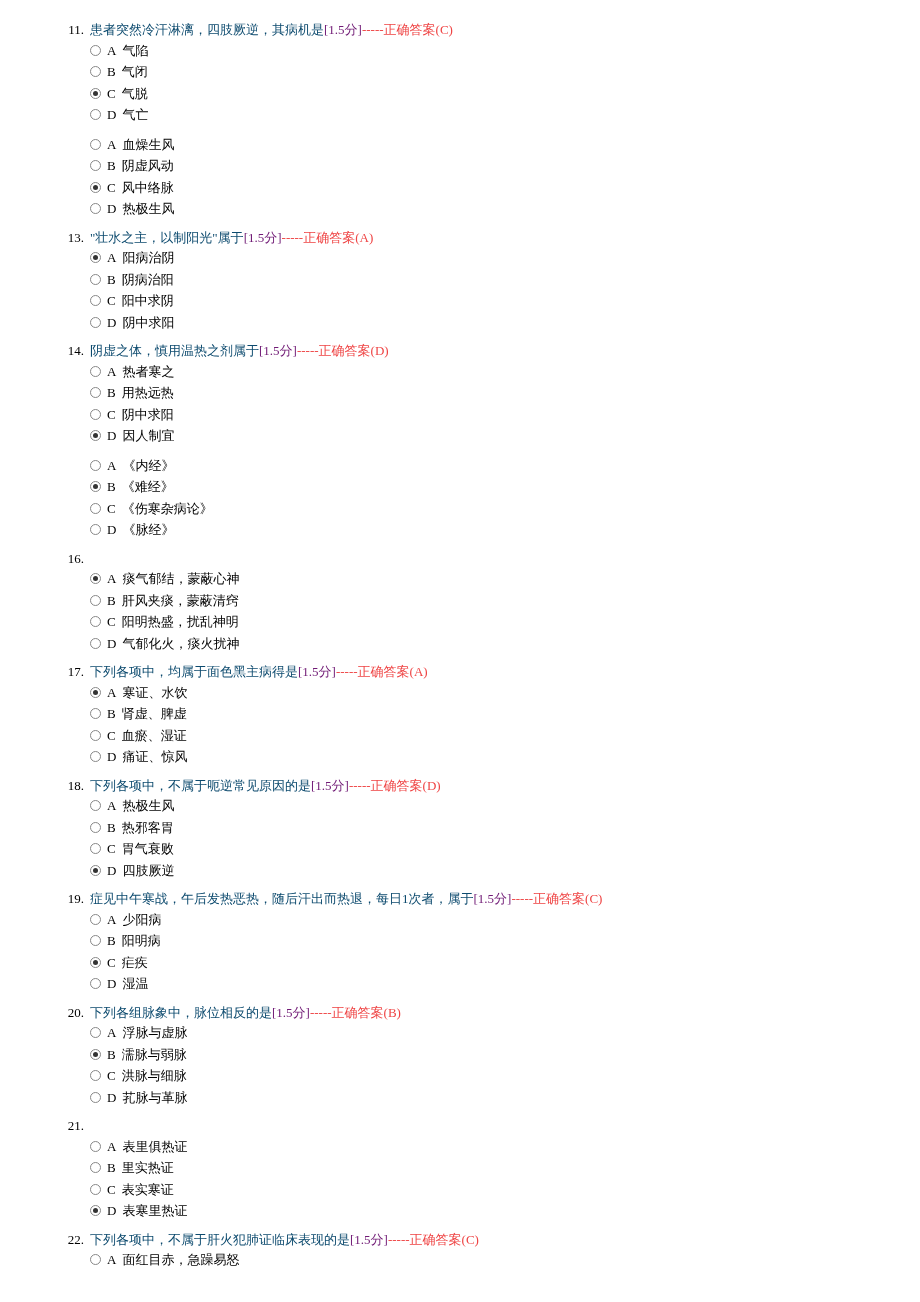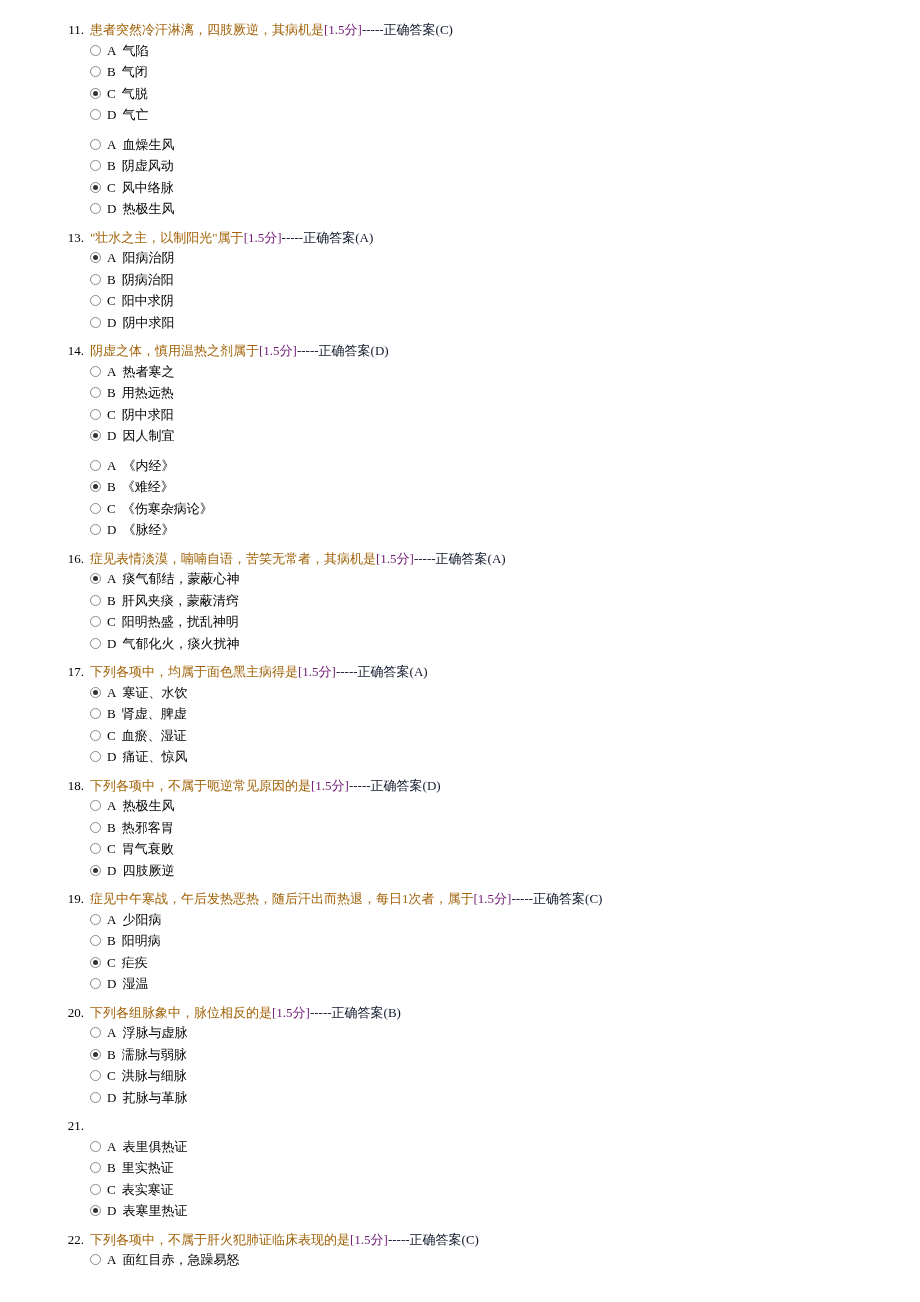--- a/index.html
+++ b/index.html
@@ -18,27 +18,27 @@
     display: flex;
     align-items: flex-start;
   }
   .q-num {
     width: 28px;
     text-align: right;
     margin-right: 6px;
     flex-shrink: 0;
   }
   .q-text {
-    color: #a16207;
+    color: #0c4a6e;
   }
   .q-score {
     color: #701a75;
   }
   .q-answer {
-    color: #0f172a;
+    color: #ef4444;
   }
   .options {
     margin-left: 34px;
   }
   .option {
     display: flex;
     align-items: center;
     padding: 1px 0;
   }
   .radio {
@@ -197,21 +197,20 @@
         <div class="option">
           <span class="radio"></span>
           <span class="opt-letter">D</span>
           <span> 《脉经》</span>
         </div>
       </div>
     </div>
     <div class="question">
       <div class="q-head">
         <span class="q-num">16.</span>
-        <span><span class="q-text">症见表情淡漠，喃喃自语，苦笑无常者，其病机是</span><span class="q-score">[1.5分]</span><span class="q-answer">-----正确答案(A)</span></span>
       </div>
       <div class="options">
         <div class="option">
           <span class="radio selected"></span>
           <span class="opt-letter">A</span>
           <span> 痰气郁结，蒙蔽心神</span>
         </div>
         <div class="option">
           <span class="radio"></span>
           <span class="opt-letter">B</span>

